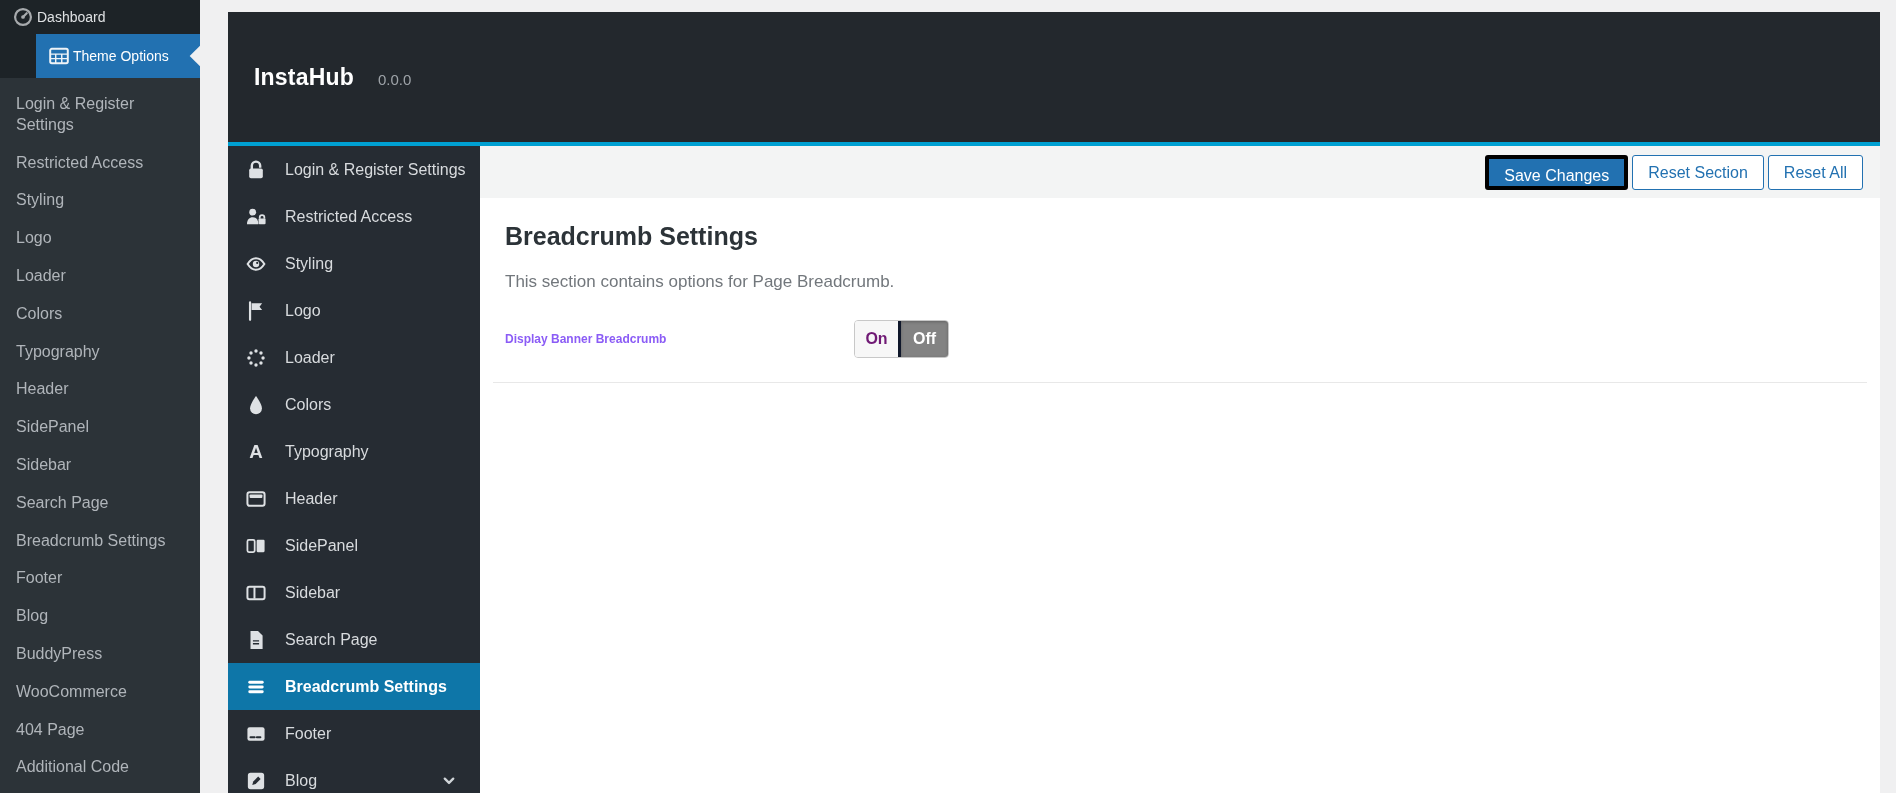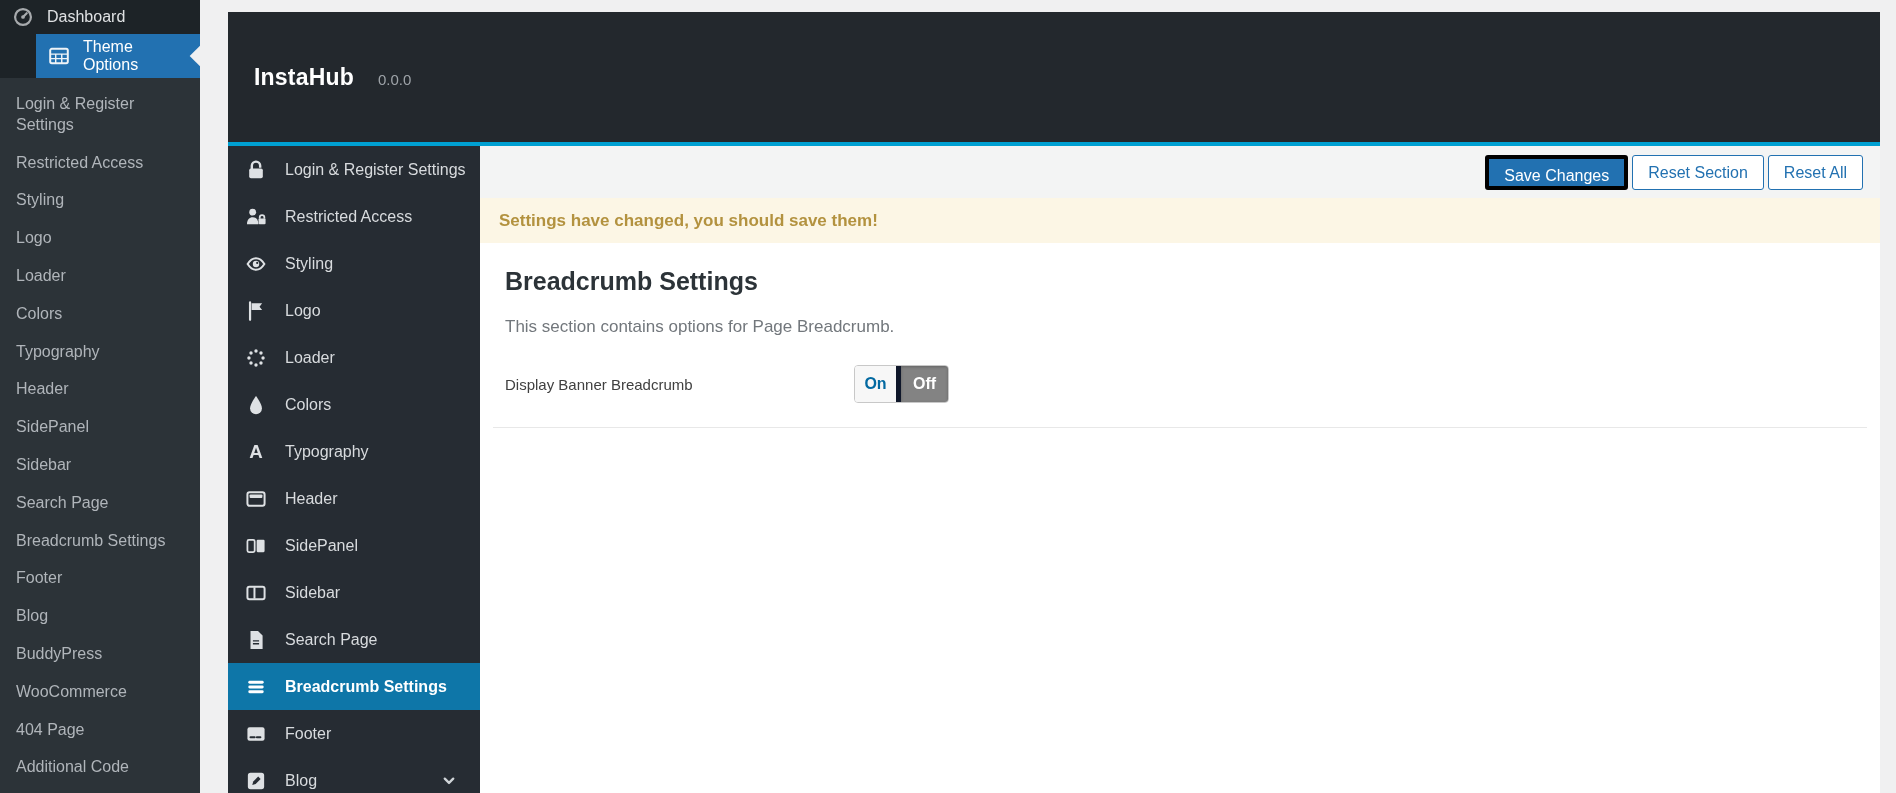--- a/index.html
+++ b/index.html
@@ -2,22 +2,22 @@
 <html><head>
 <meta charset="utf-8">
 <style>
   * { margin:0; padding:0; box-sizing:border-box; }
   html,body { width:1896px; height:793px; }
   body { font-family:"Liberation Sans", sans-serif; background:#f0f0f1; overflow:hidden; }
   .screen { position:relative; width:1896px; height:793px; background:#f0f0f1; overflow:hidden; }
 
   
   .admin-sidebar { position:absolute; left:0; top:0; width:200px; height:100%; background:#1d2327; z-index:5; }
-  .adm-item { display:flex; align-items:center; gap:11px; padding:0 12px; height:34px;
-              color:#dfe1e3; font-size:16px; cursor:pointer; }
+  .adm-item { display:flex; align-items:center; gap:1px; padding:0 12px; height:34px;
+              color:#dfe1e3; font-size:14px; cursor:pointer; }
   .adm-item .adm-icon { width:24px; height:24px; color:#a7aaad; flex:none; display:flex; align-items:center; }
   .adm-icon svg { width:22px; height:22px; }
   .adm-active { background:#2271b1; color:#fff; height:44px; position:relative;margin-left:36px; }
   .adm-active .adm-icon { color:#eef3f7; }
   .adm-arrow { position:absolute; right:-9px; top:14px; width:16px; height:16px;
                background:#f0f0f1; transform:rotate(45deg); }
   .adm-submenu { list-style:none; background:#2c3338; padding:8px 0 10px; min-height:711px; }
   .adm-submenu li { padding:8px 24px 9px 16px; color:#b0b5ba; font-size:16px; line-height:1.3; cursor:pointer; }
 
   
@@ -45,25 +45,25 @@
   .btn { height:35px; font-size:16px; border-radius:3px; padding:0 15px; cursor:pointer;
          font-family:"Liberation Sans", sans-serif; line-height:33px; }
   .btn-primary { background:#2271b1; border:4px solid #000000; color:#fff; }
   .btn-secondary { background:#fff; border:1px solid #2271b1; color:#2271b1; margin-left:4px; }
   .notice { height:45px; background:#fcf6e5; display:flex; align-items:center; padding:0 19px;
             color:#b3923f; font-weight:700; font-size:17px; }
   .section-heading { margin:24px 0 0 25px; font-size:25px; font-weight:700; color:#2c3338; }
   .section-desc { margin:21px 4px 0 25px; font-size:17px; color:#72777c; }
   .field-row { margin:28px 13px 0; padding:0 12px 24px; border-bottom:1px solid #e8e8e8;
                display:flex; align-items:center; }
-  .field-label { width:349px; font-size:15px; font-weight:400; color:#404040; flex:none; }
+  .field-label { width:349px; font-size:12px; font-weight:700; color:#8b5cf6; flex:none; }
   .toggle { display:flex; height:38px; border:1px solid #c8c8c8; border-radius:4px; overflow:hidden; }
   .toggle button { width:46px; border:none; font-size:16px; font-weight:700; cursor:pointer;
                    font-family:"Liberation Sans", sans-serif; }
-  .toggle .toggle-on { background:#f7f7f7; color:#0369a1; border-right:5px solid #0f172a; }
+  .toggle .toggle-on { background:#f7f7f7; color:#701a75; border-right:3px solid #0f172a; }
   .toggle .toggle-off { width:47px; background:#838383; color:#fff; box-shadow:inset 0 1px 3px rgba(0,0,0,.25); }
 </style>
 </head>
 <body>
 
 <div class="screen">
 
   <aside class="admin-sidebar">
     <div class="adm-item">
       <span class="adm-icon">
@@ -255,23 +255,20 @@
           </div>
         </nav>
 
       <section class="redux-content">
         <div class="action-bar">
           <button class="btn btn-primary">Save Changes</button>
           <button class="btn btn-secondary">Reset Section</button>
           <button class="btn btn-secondary">Reset All</button>
         </div>
 
-        <div class="notice">
-          <span>Settings have changed, you should save them!</span>
-        </div>
 
         <h2 class="section-heading">Breadcrumb Settings</h2>
         <p class="section-desc">This section contains options for Page Breadcrumb.</p>
 
         <div class="field-row">
           <span class="field-label">Display Banner Breadcrumb</span>
           <div class="toggle">
             <button class="toggle-on">On</button>
             <button class="toggle-off">Off</button>
           </div>

